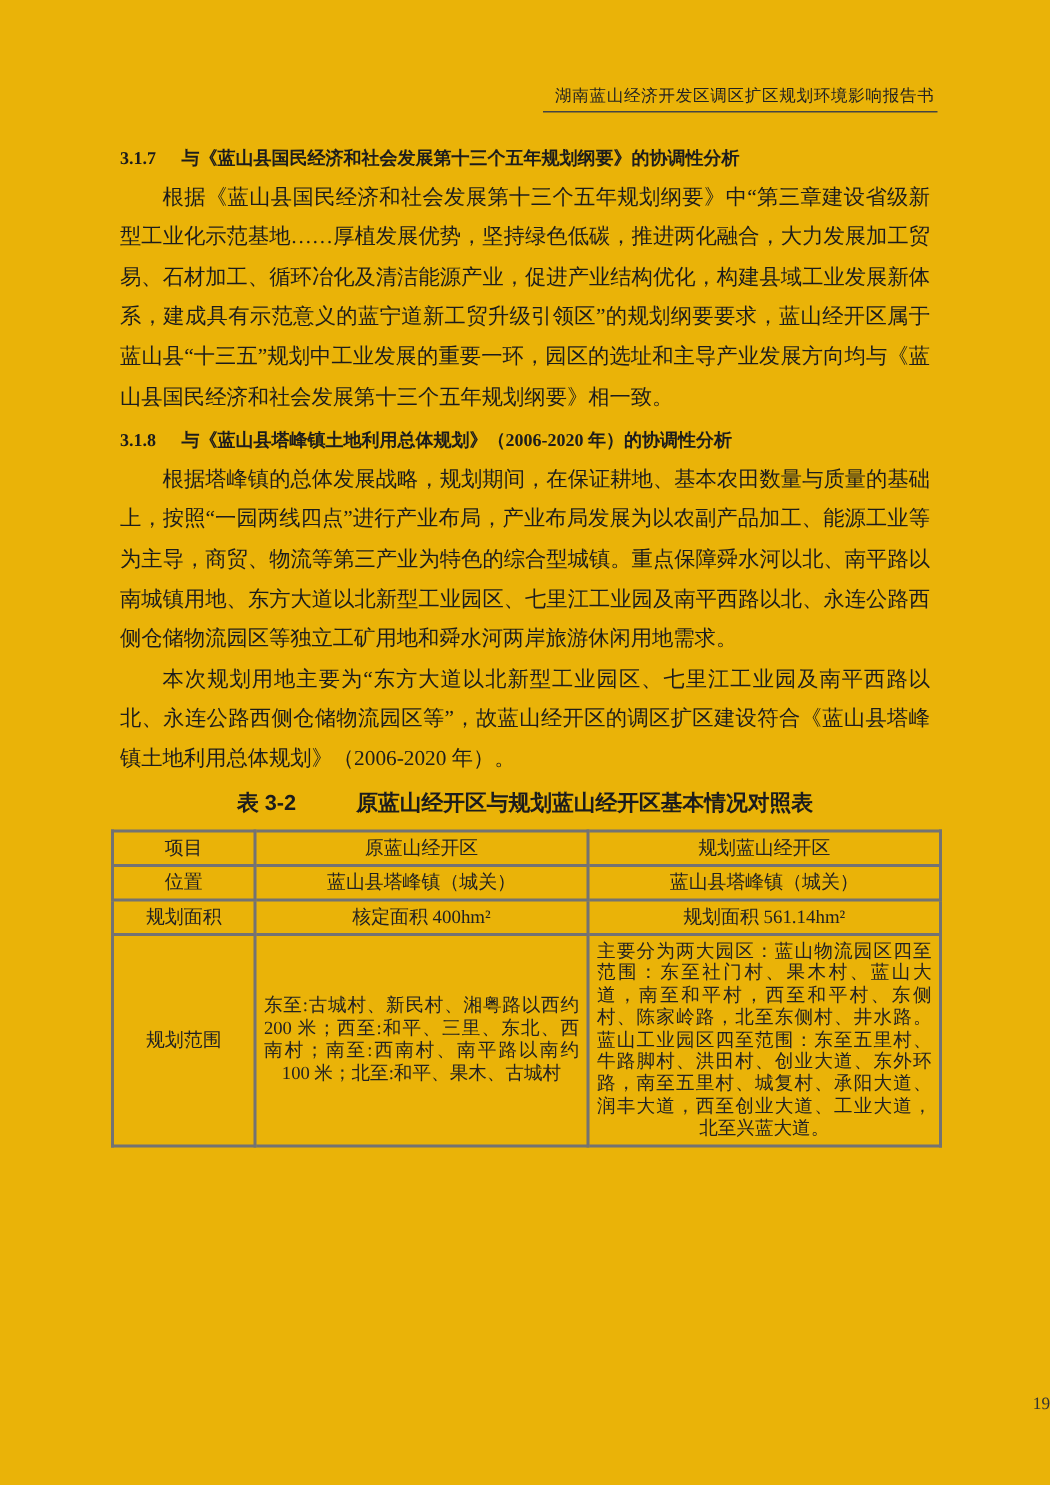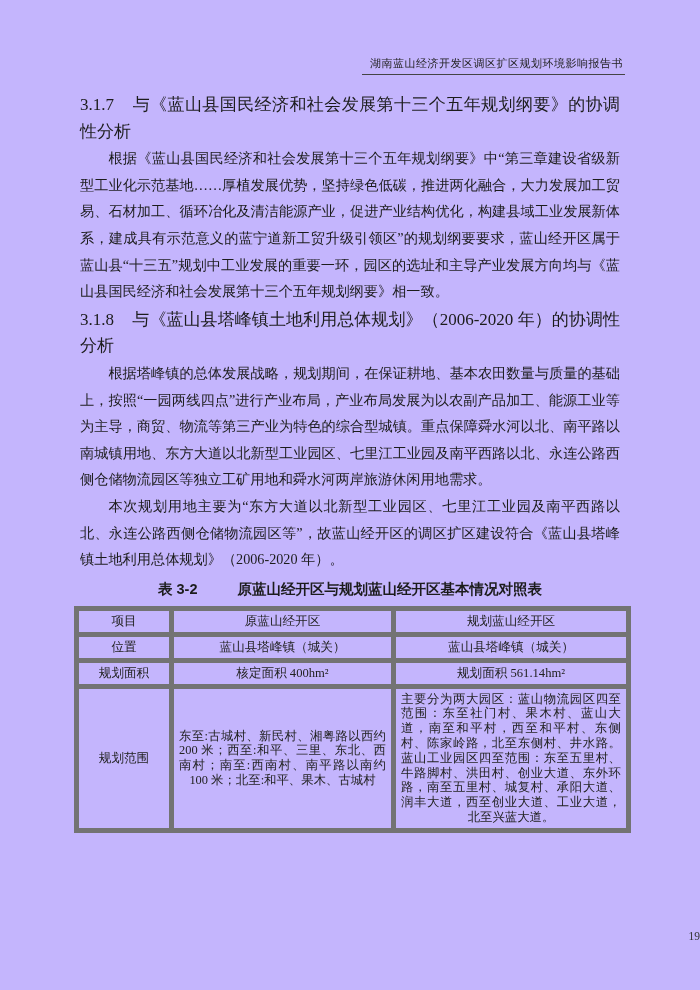--- a/index.html
+++ b/index.html
@@ -1,20 +1,20 @@
 <!DOCTYPE html>
 <html lang="zh"><head>
 <meta charset="utf-8">
 <style>
   html,body{margin:0;padding:0;background:#888;}
   .page{
     position:relative;
     width:700px;height:990px;
     margin:0 auto;
-    background:#c4b5fd;
+    background:#eab308;
     font-family:"Liberation Serif","DejaVu Serif",serif;
     color:#1c1c1c;
     overflow:hidden;
   }
   .running-header{
     position:absolute;
     top:56px;right:75px;
     font-size:11px;
     letter-spacing:0.5px;
     color:#222;
@@ -29,22 +29,22 @@
     line-height:26.6px;
     text-align:justify;
     text-justify:inter-ideograph;
   }
   .content p{
     margin:0;
     text-indent:2em;
   }
   .sec-heading{
     margin:2px 0 0 0;
-    font-size:17px;
-    font-weight:normal;
+    font-size:12px;
+    font-weight:bold;
     line-height:26.6px;
   }
   .sec-heading .sec-num{margin-right:14px;}
   .table-caption{
     text-align:center;
     font-weight:bold;
     font-size:14.5px;
     font-family:"Liberation Sans","DejaVu Sans",sans-serif;
     margin:4px 0 5px 0;
     line-height:24px;
@@ -52,21 +52,21 @@
   .table-caption .cap-label{margin-right:36px;}
   table.cmp{
     border-collapse:collapse;
     width:552px;
     margin-left:-6px;
     table-layout:fixed;
     font-size:12.6px;
     color:#222;
   }
   table.cmp th,table.cmp td{
-    border:5px solid #737373;
+    border:2px solid #737373;
     padding:2px 4px;
     text-align:center;
     vertical-align:middle;
     font-weight:normal;
     line-height:17px;
     overflow:hidden;
   }
   table.cmp td.long{
     text-align:justify;
     text-justify:inter-ideograph;

